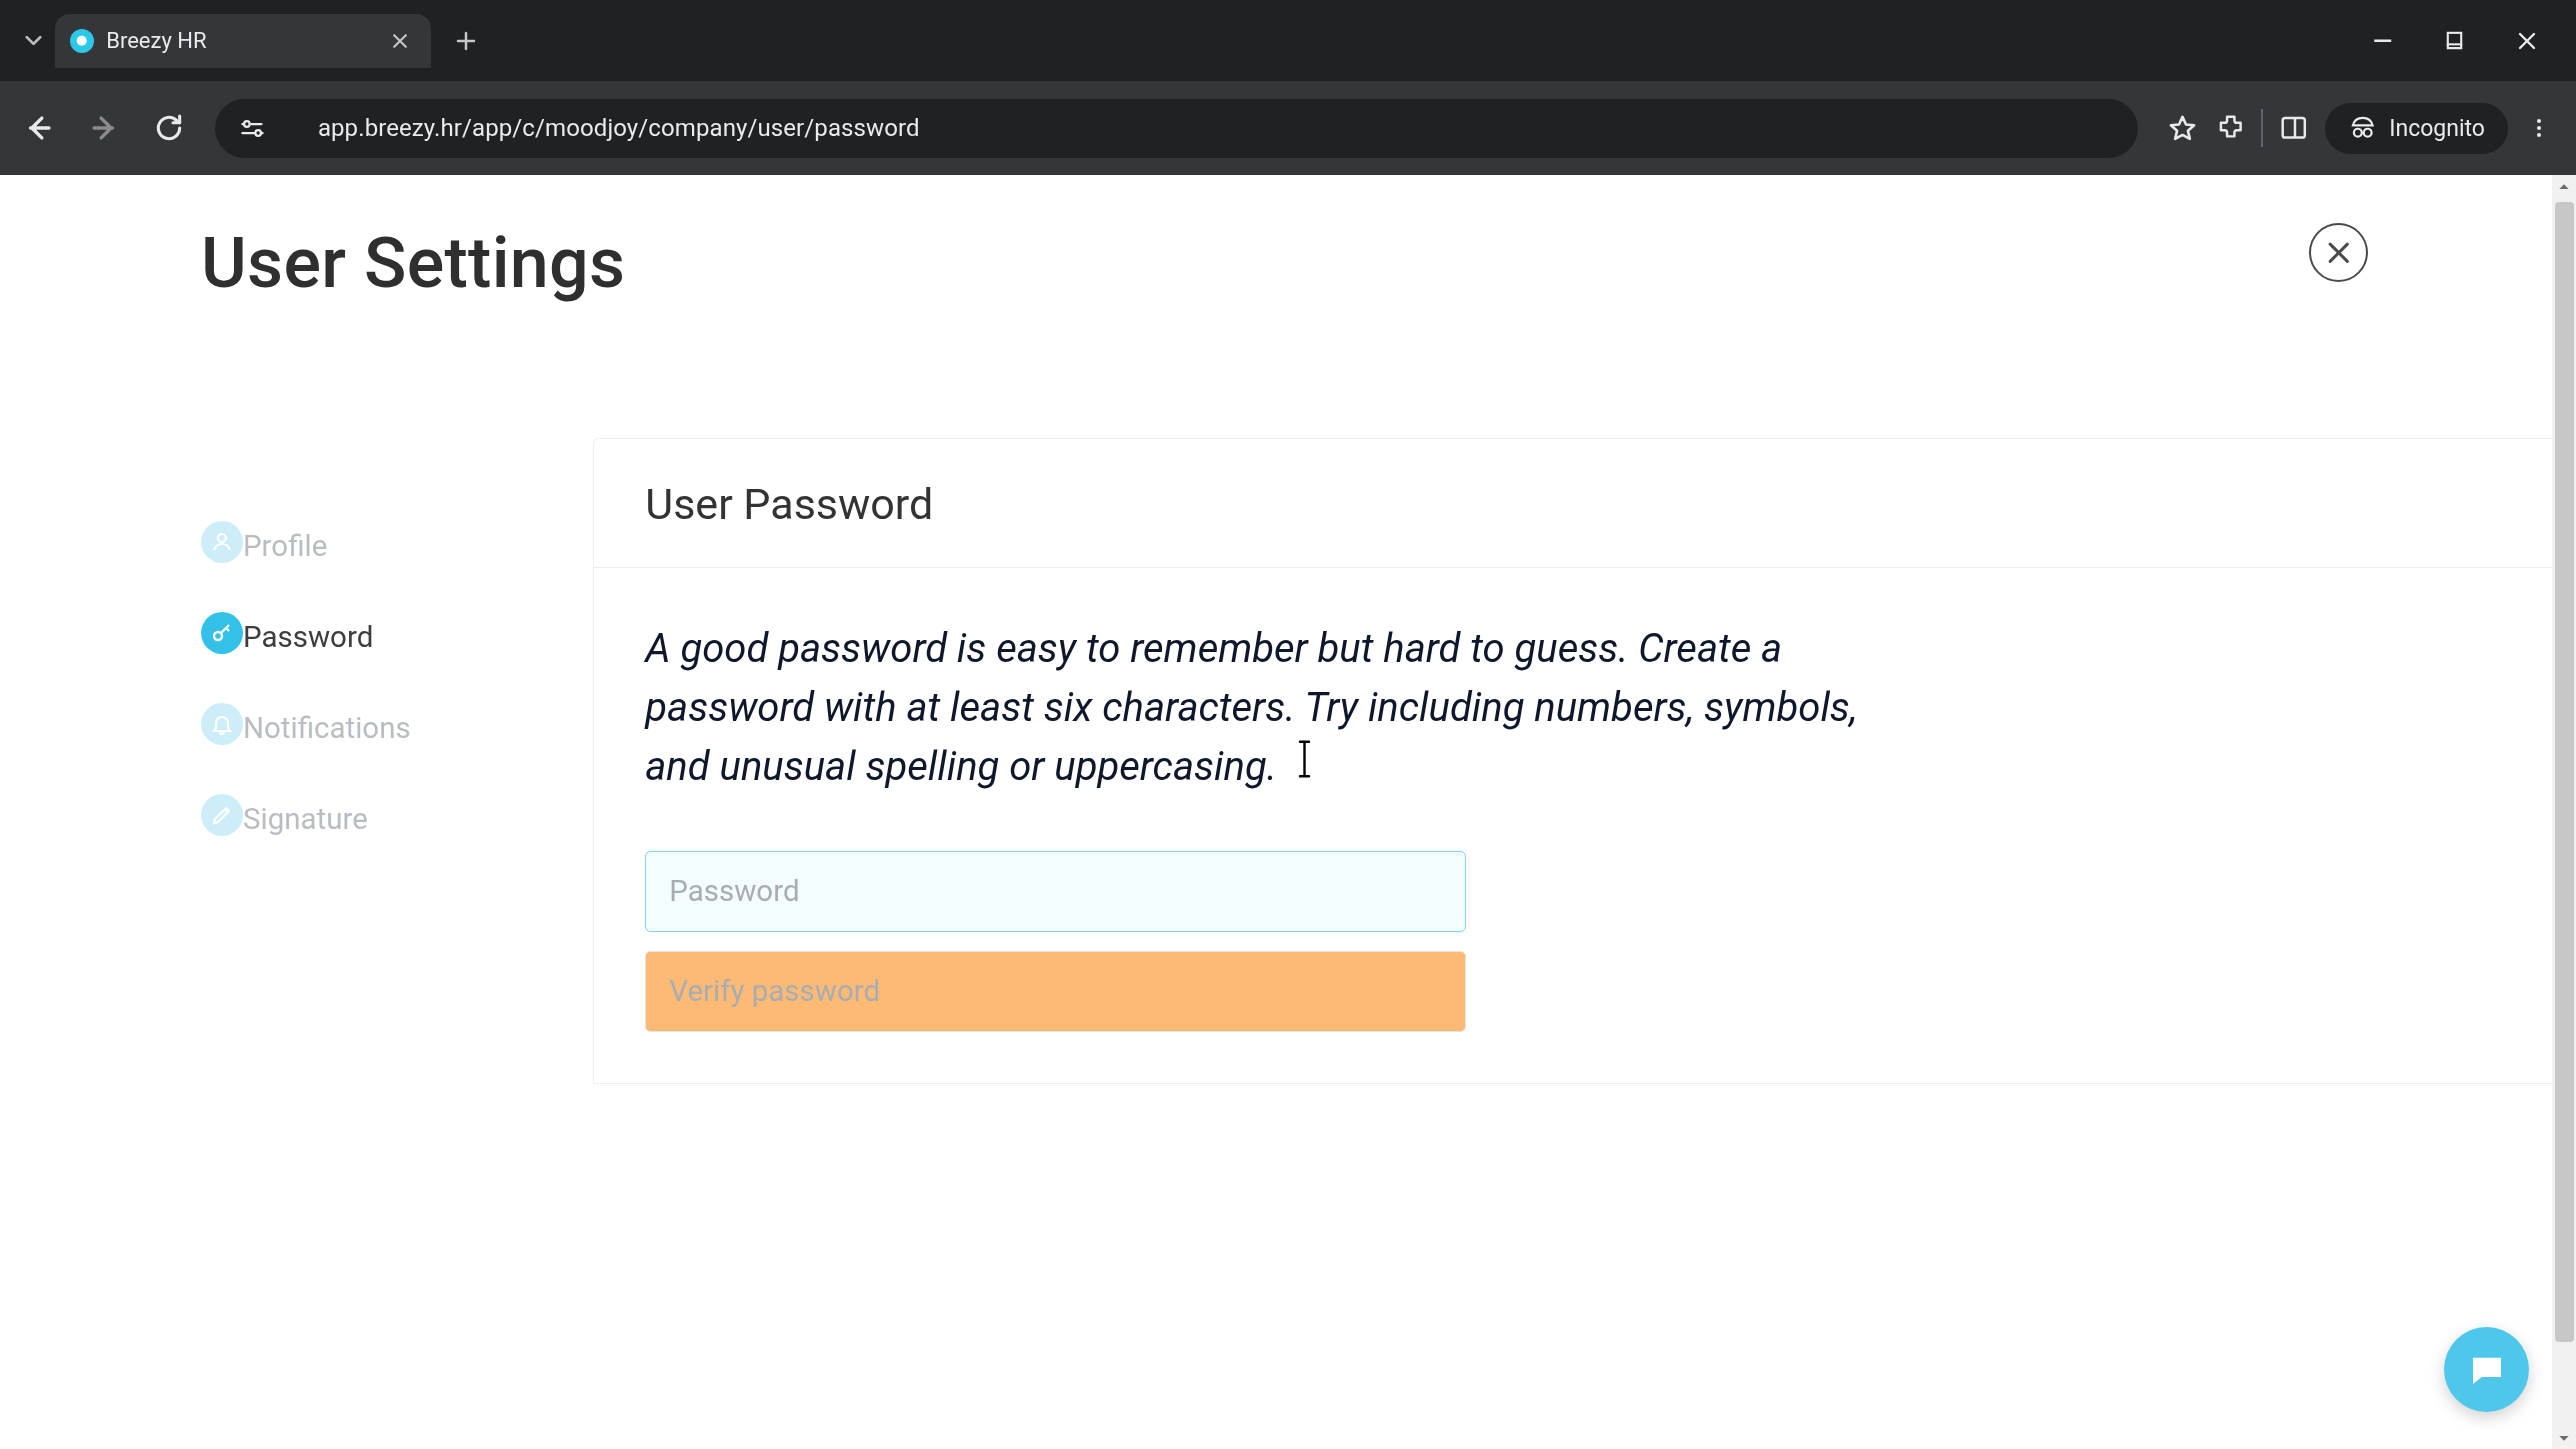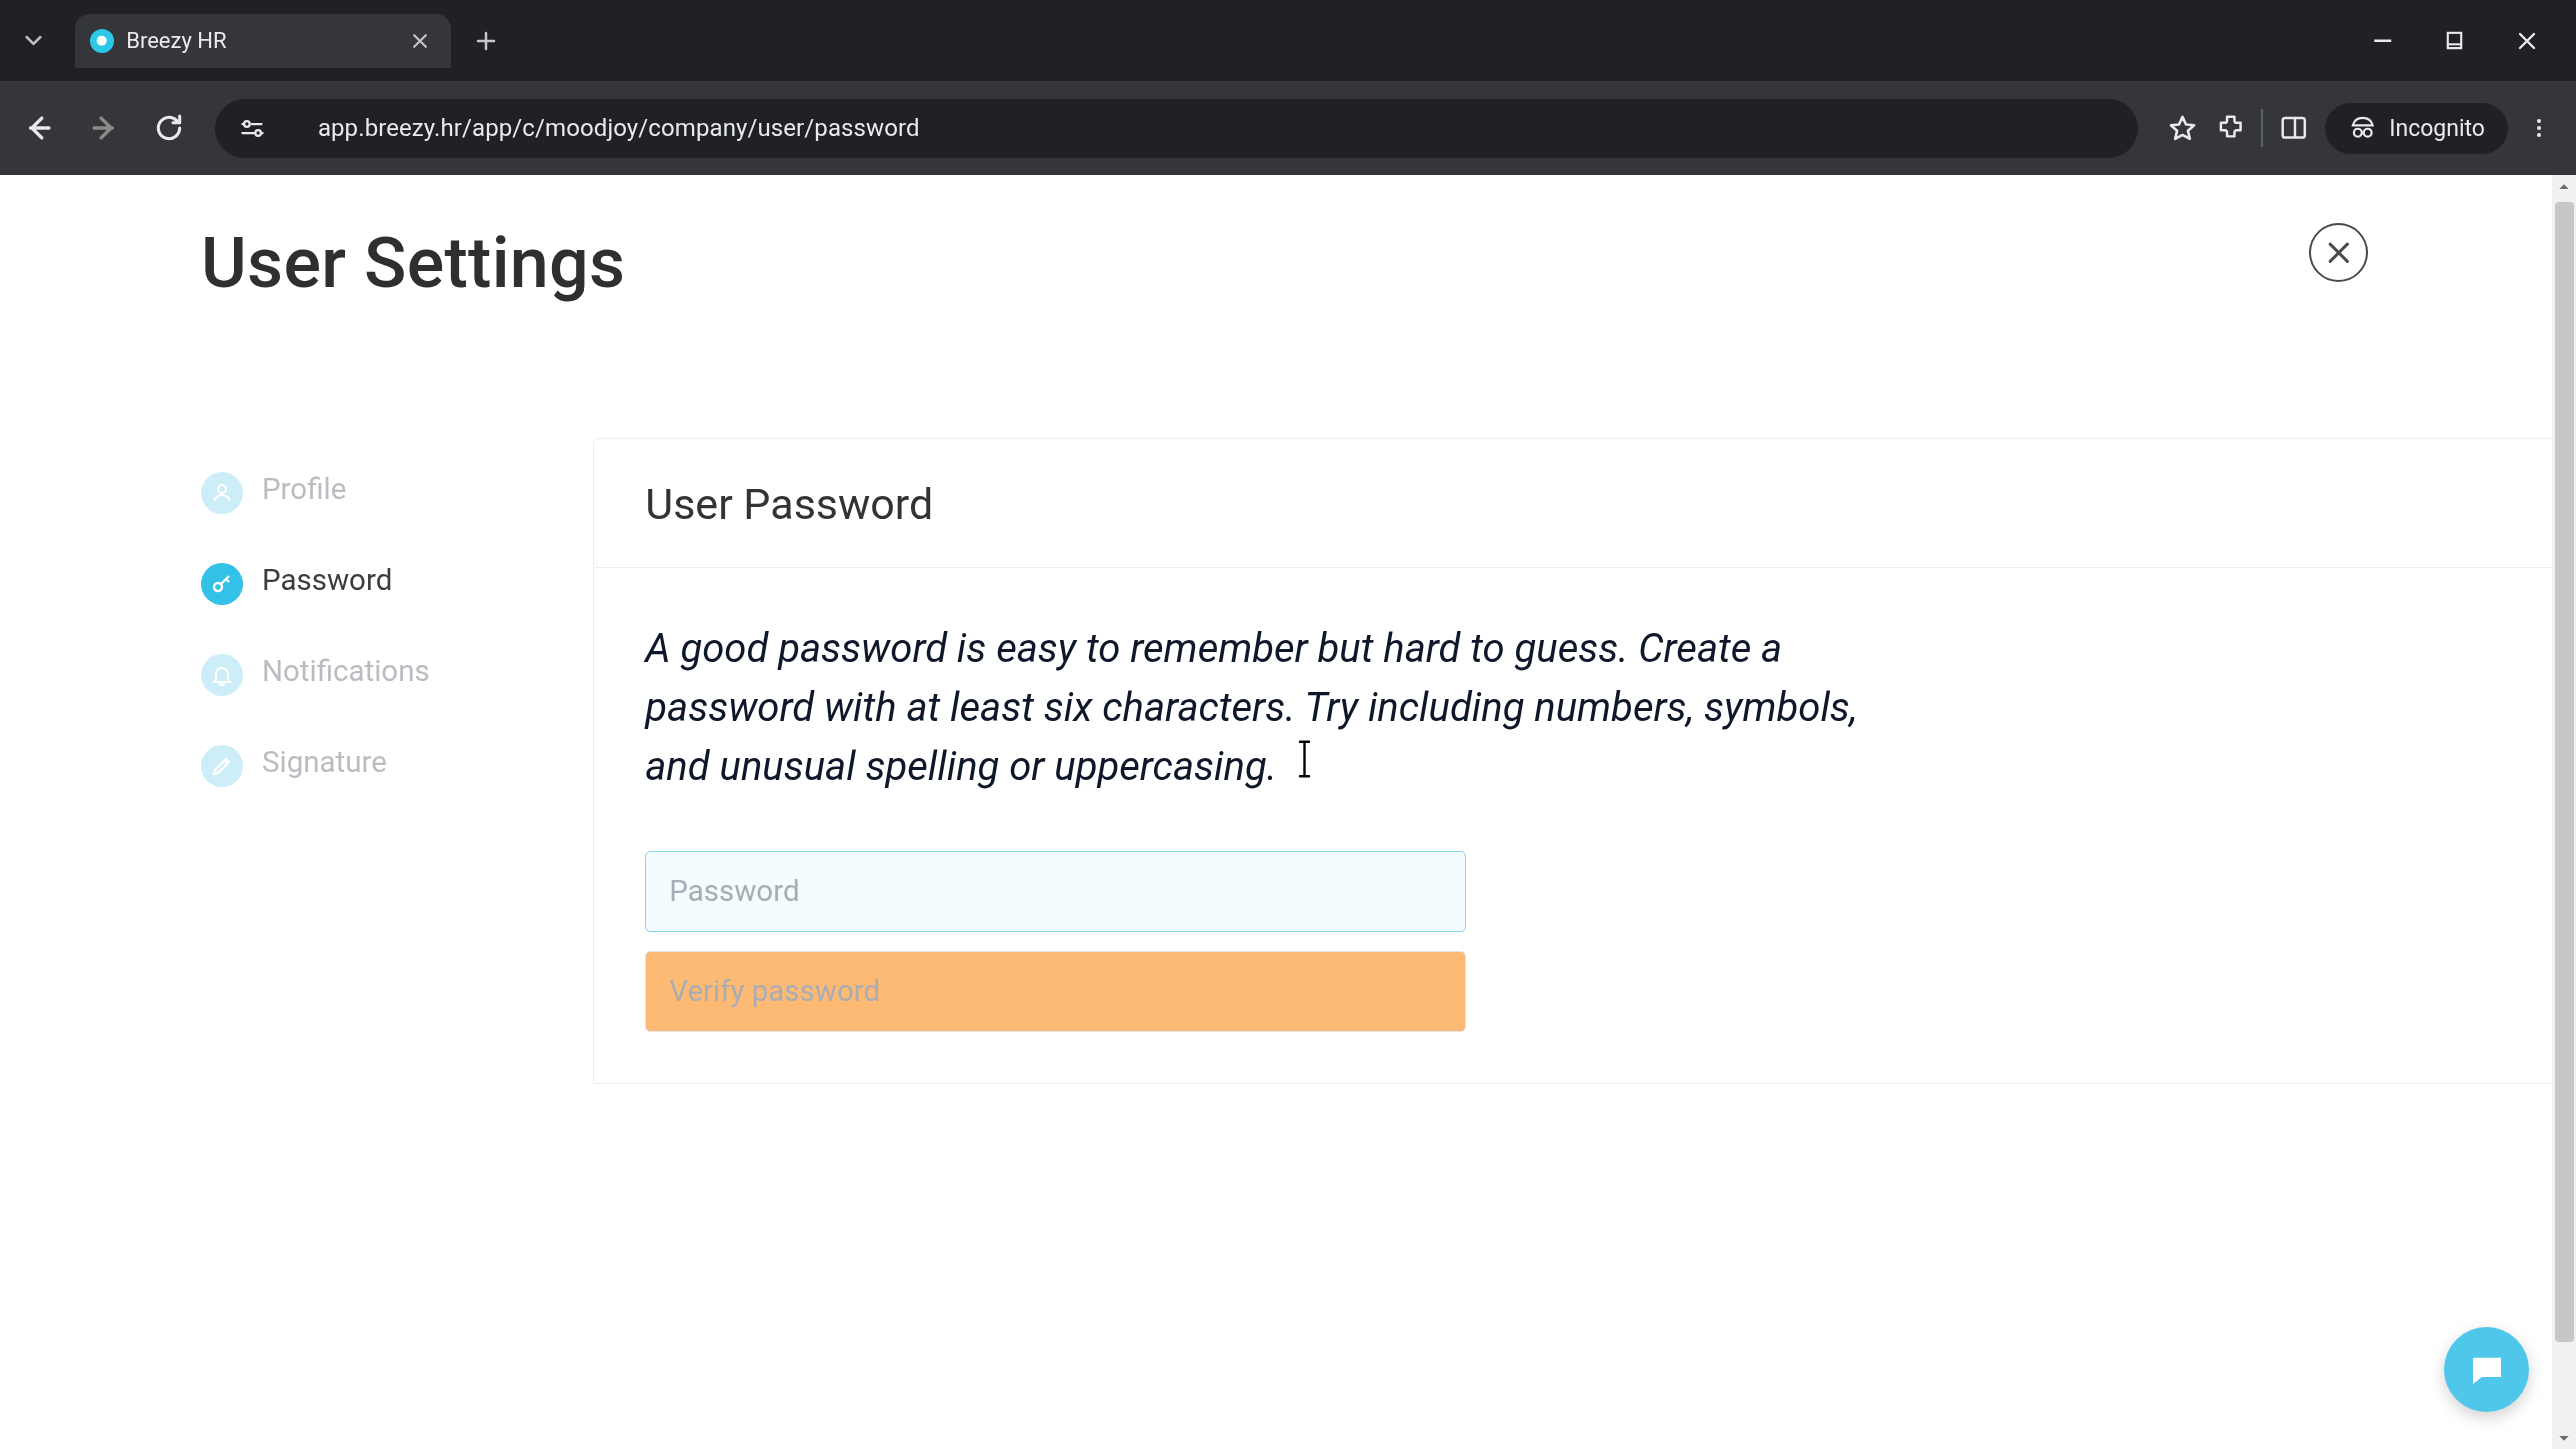--- a/index.html
+++ b/index.html
@@ -4,21 +4,21 @@
   <style>
     * { margin: 0; padding: 0; box-sizing: border-box; font-family: -apple-system, BlinkMacSystemFont, "Segoe UI", Roboto, Helvetica, Arial, sans-serif; }
     html, body { width: 2576px; height: 1449px; overflow: hidden; background: #fff; }
 
     
     .browser-chrome { background: #202124; color: #e8eaed; }
     .tab-strip { display: flex; align-items: center; height: 81px; padding: 0 13.4px; gap: 0; }
     .tab-dropdown { width: 40px; height: 40px; display: flex; align-items: center; justify-content: center; }
     .tab {
       display: flex; align-items: center; gap: 12px;
-      height: 54px; padding: 0 19px 0 14.8px; margin-left: 22px;
+      height: 54px; padding: 0 19px 0 14.8px; margin-left: 2px;
       background: #35363a; border-radius: 14.8px 14.8px 0 0; min-width: 376px;
     }
     .tab-favicon {
       width: 24px; height: 24px; border-radius: 50%;
       background: #2dc8e8; display: flex; align-items: center; justify-content: center;
       color: #fff; font-size: 14.8px; font-weight: 600;
     }
     .tab-title { font-size: 22px; color: #e8eaed; flex: 1; }
     .tab-close { width: 24px; height: 24px; display: flex; align-items: center; justify-content: center; color: #c7c7c7; }
     .new-tab { width: 40px; height: 40px; display: flex; align-items: center; justify-content: center; margin-left: 14.8px; color: #c7c7c7; }
@@ -50,21 +50,21 @@
     .page-title { font-size: 70px; font-weight: 500; color: #2f2f2f; letter-spacing: 0.3px; }
     .close-circle {
       position: absolute; top: 48px; right: 208px;
       width: 59px; height: 59px; border: 2px solid #4a4a4a; border-radius: 50%;
       display: flex; align-items: center; justify-content: center; background: #fff;
     }
 
     .settings-body { display: flex; margin-top: 134px; padding-left: 201px; }
 
     .sidebar { width: 402px; padding-top: 34px; }
-    .side-item { display: flex; align-items: flex-start; gap: 19px; height: 91px; cursor: pointer; }
+    .side-item { display: flex; align-items: flex-end; height: 91px; cursor: pointer; }
     .side-icon {
       width: 42px; height: 42px; border-radius: 50%;
       background: #cdeef9; display: flex; align-items: center; justify-content: center;
     }
     .side-item.active .side-icon { background: #33c1e8; }
     .side-icon svg { stroke: #fff; fill: none; }
     .side-icon.kbd { border-radius: 8px; }
     .side-label { font-size: 29.5px; color: #b9bcc0; }
     .side-item.active .side-label { color: #3d3d3d; }
 

